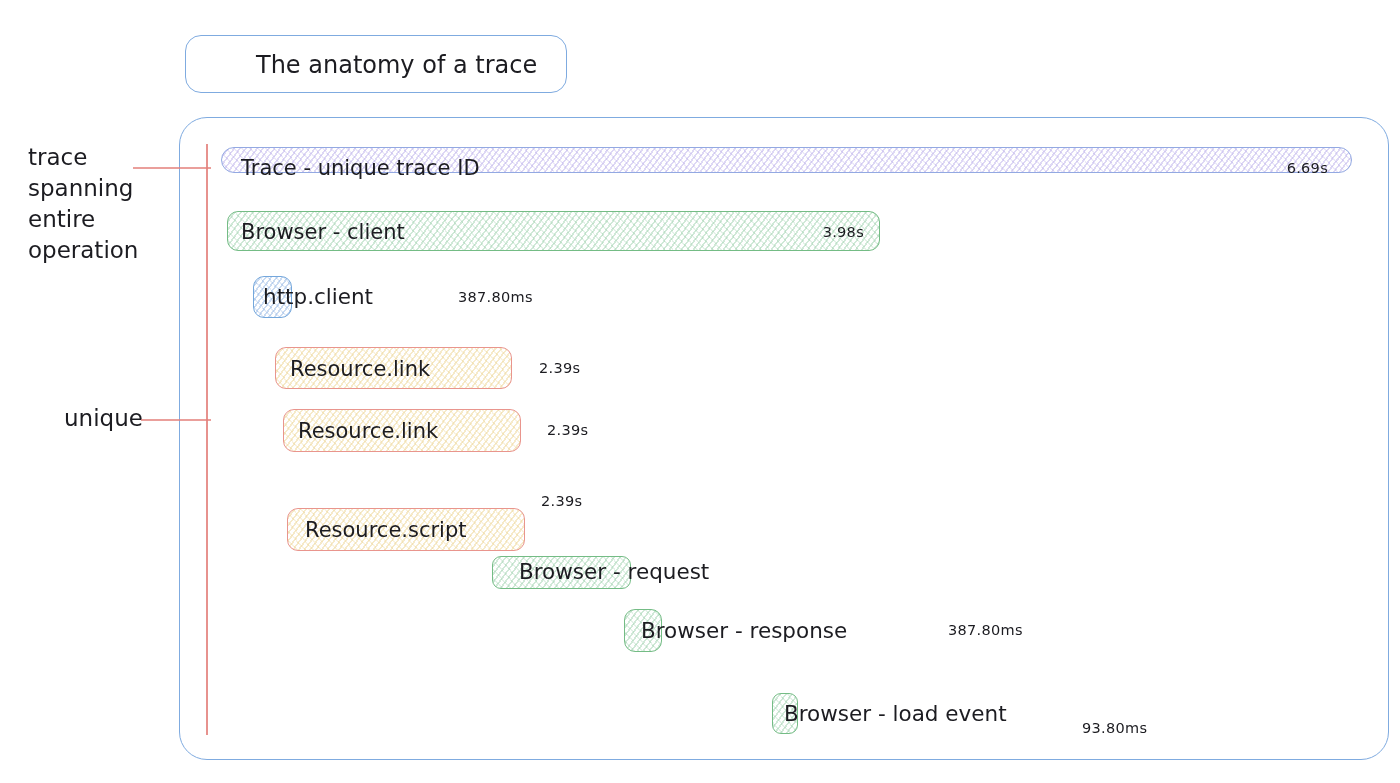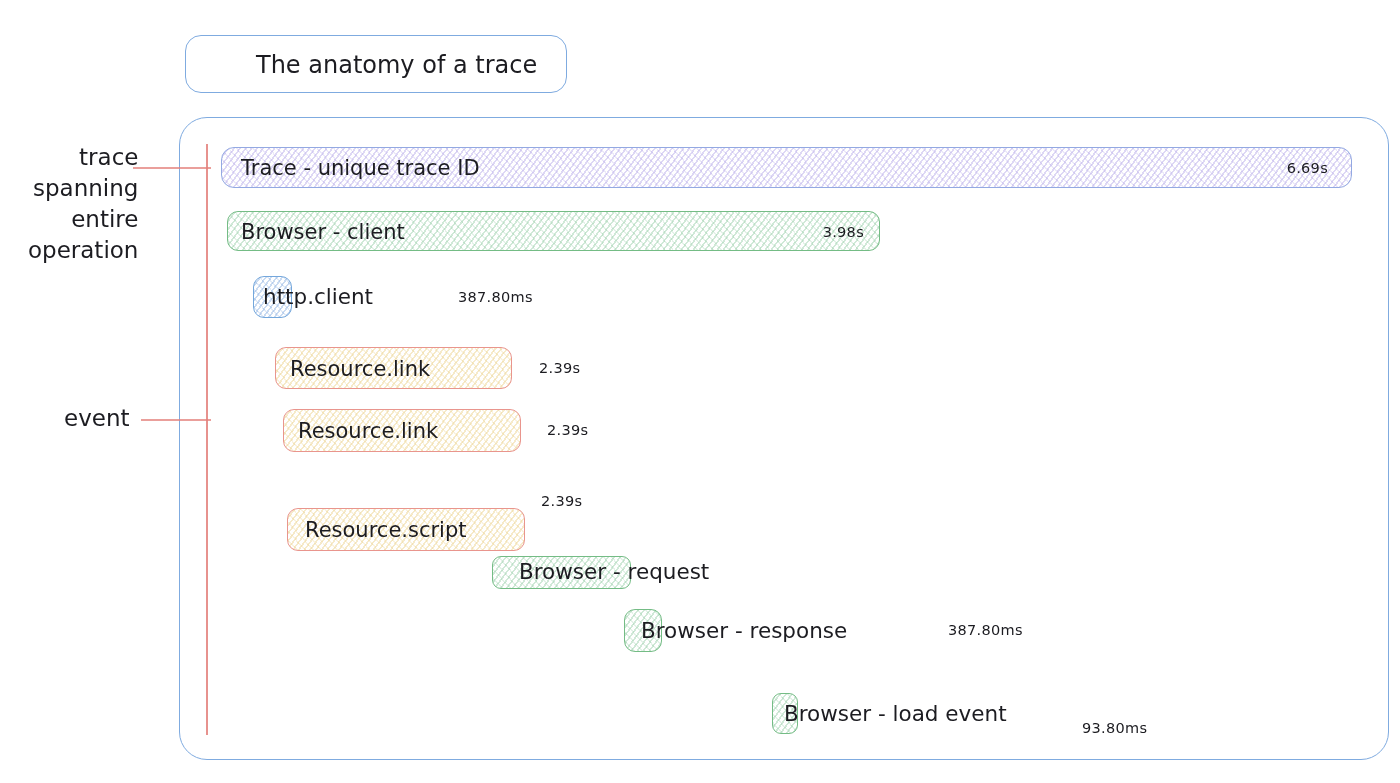--- a/index.html
+++ b/index.html
@@ -25,21 +25,21 @@
     border:1.7px solid #7fabe0;border-radius:28px;background:#fff;
   }
 
   
   .red-vline{position:absolute;left:206px;top:144px;width:2px;height:591px;background:#e37f7a;opacity:.85;}
   .red-hline{position:absolute;height:2px;background:#e37f7a;opacity:.75;}
   .conn-trace{left:133px;top:167px;width:78px;}
   .conn-spans{left:141px;top:419px;width:70px;}
 
   .note{
-    position:absolute;font-size:23px;line-height:31px;white-space:pre-line;text-align:right;
+    position:absolute;font-size:23px;line-height:31px;white-space:pre-line;
   }
   .note-trace{left:28px;top:142px;}
   .note-spans{left:64px;top:403px;}
 
   
   .bar{position:absolute;box-sizing:border-box;border-radius:11px;background-color:#fff;}
   .fill-purple{
     border:1.6px solid #93a9e2;
     background-image:
       repeating-linear-gradient(127deg, rgba(167,152,228,.38) 0 1.6px, rgba(255,255,255,0) 1.6px 4.6px),
@@ -71,21 +71,21 @@
     position:absolute;top:0;font-size:14.5px;letter-spacing:.3px;color:#1c1c21;white-space:nowrap;
   }
   .free-label{
     position:absolute;font-size:21.5px;white-space:nowrap;color:#1c1c21;
   }
   .free-dur{
     position:absolute;font-size:14.5px;letter-spacing:.3px;color:#1c1c21;white-space:nowrap;
   }
 
   
-  .trace-bar{left:221px;top:147px;width:1131px;height:41px;border-radius:13px;}
+  .trace-bar{left:221px;top:147px;width:1131px;height:26px;border-radius:13px;}
   .trace-bar .bar-label{left:19px;line-height:41px;}
   .trace-bar .bar-dur{right:23px;line-height:41px;}
 
   .connect-bar{left:227px;top:211px;width:653px;height:40px;}
   .connect-bar .bar-label{left:13px;line-height:40px;}
   .connect-bar .bar-dur{right:15px;line-height:40px;}
 
   .http-box{left:253px;top:276px;width:39px;height:42px;}
   .http-label{left:263px;top:276px;line-height:42px;}
   .http-dur{left:458px;top:276px;line-height:42px;}
@@ -123,21 +123,21 @@
   </div>
 
   <div class="box outer"></div>
 
   <div class="note note-trace">trace
 spanning
 entire
 operation</div>
   <div class="red-hline conn-trace"></div>
 
-  <div class="note note-spans">event</div>
+  <div class="note note-spans">unique</div>
   <div class="red-hline conn-spans"></div>
 
   <div class="red-vline"></div>
 
   <div class="bar fill-purple trace-bar">
     <span class="bar-label">Trace - unique trace ID</span>
     <span class="bar-dur">6.69s</span>
   </div>
 
   <div class="bar fill-green connect-bar">

